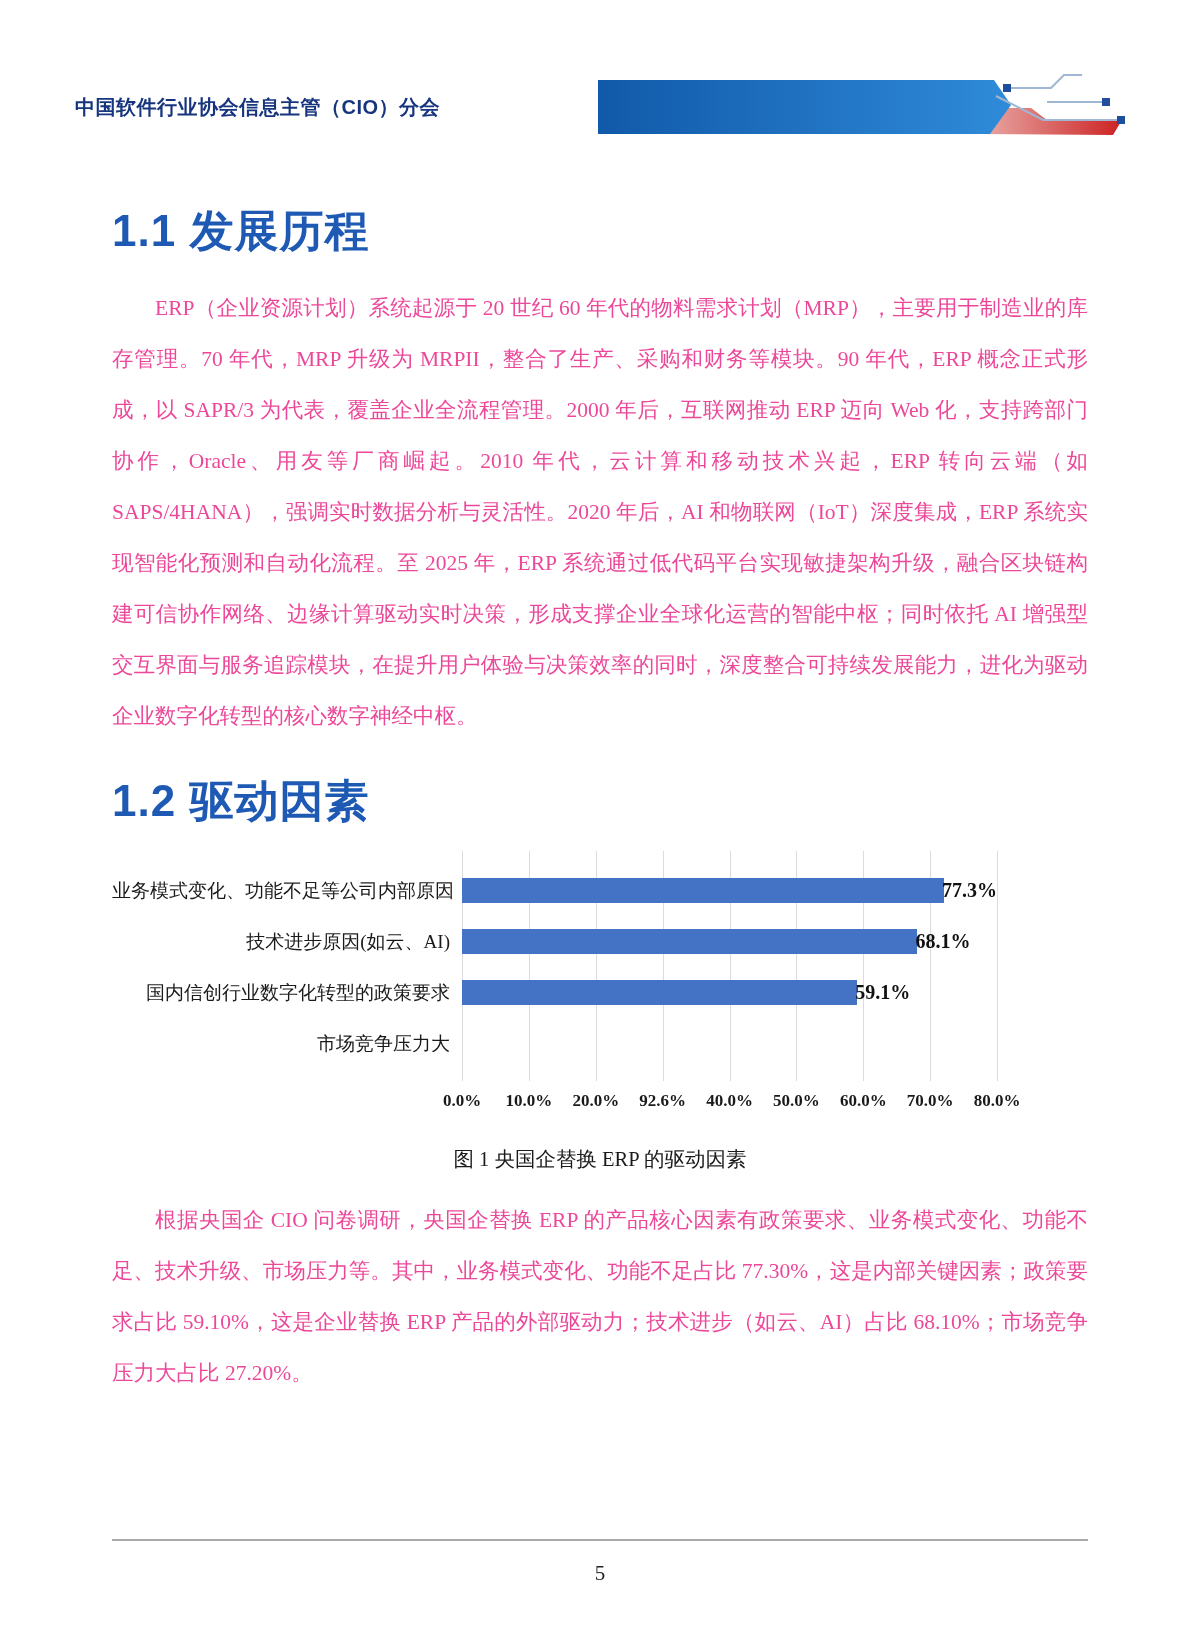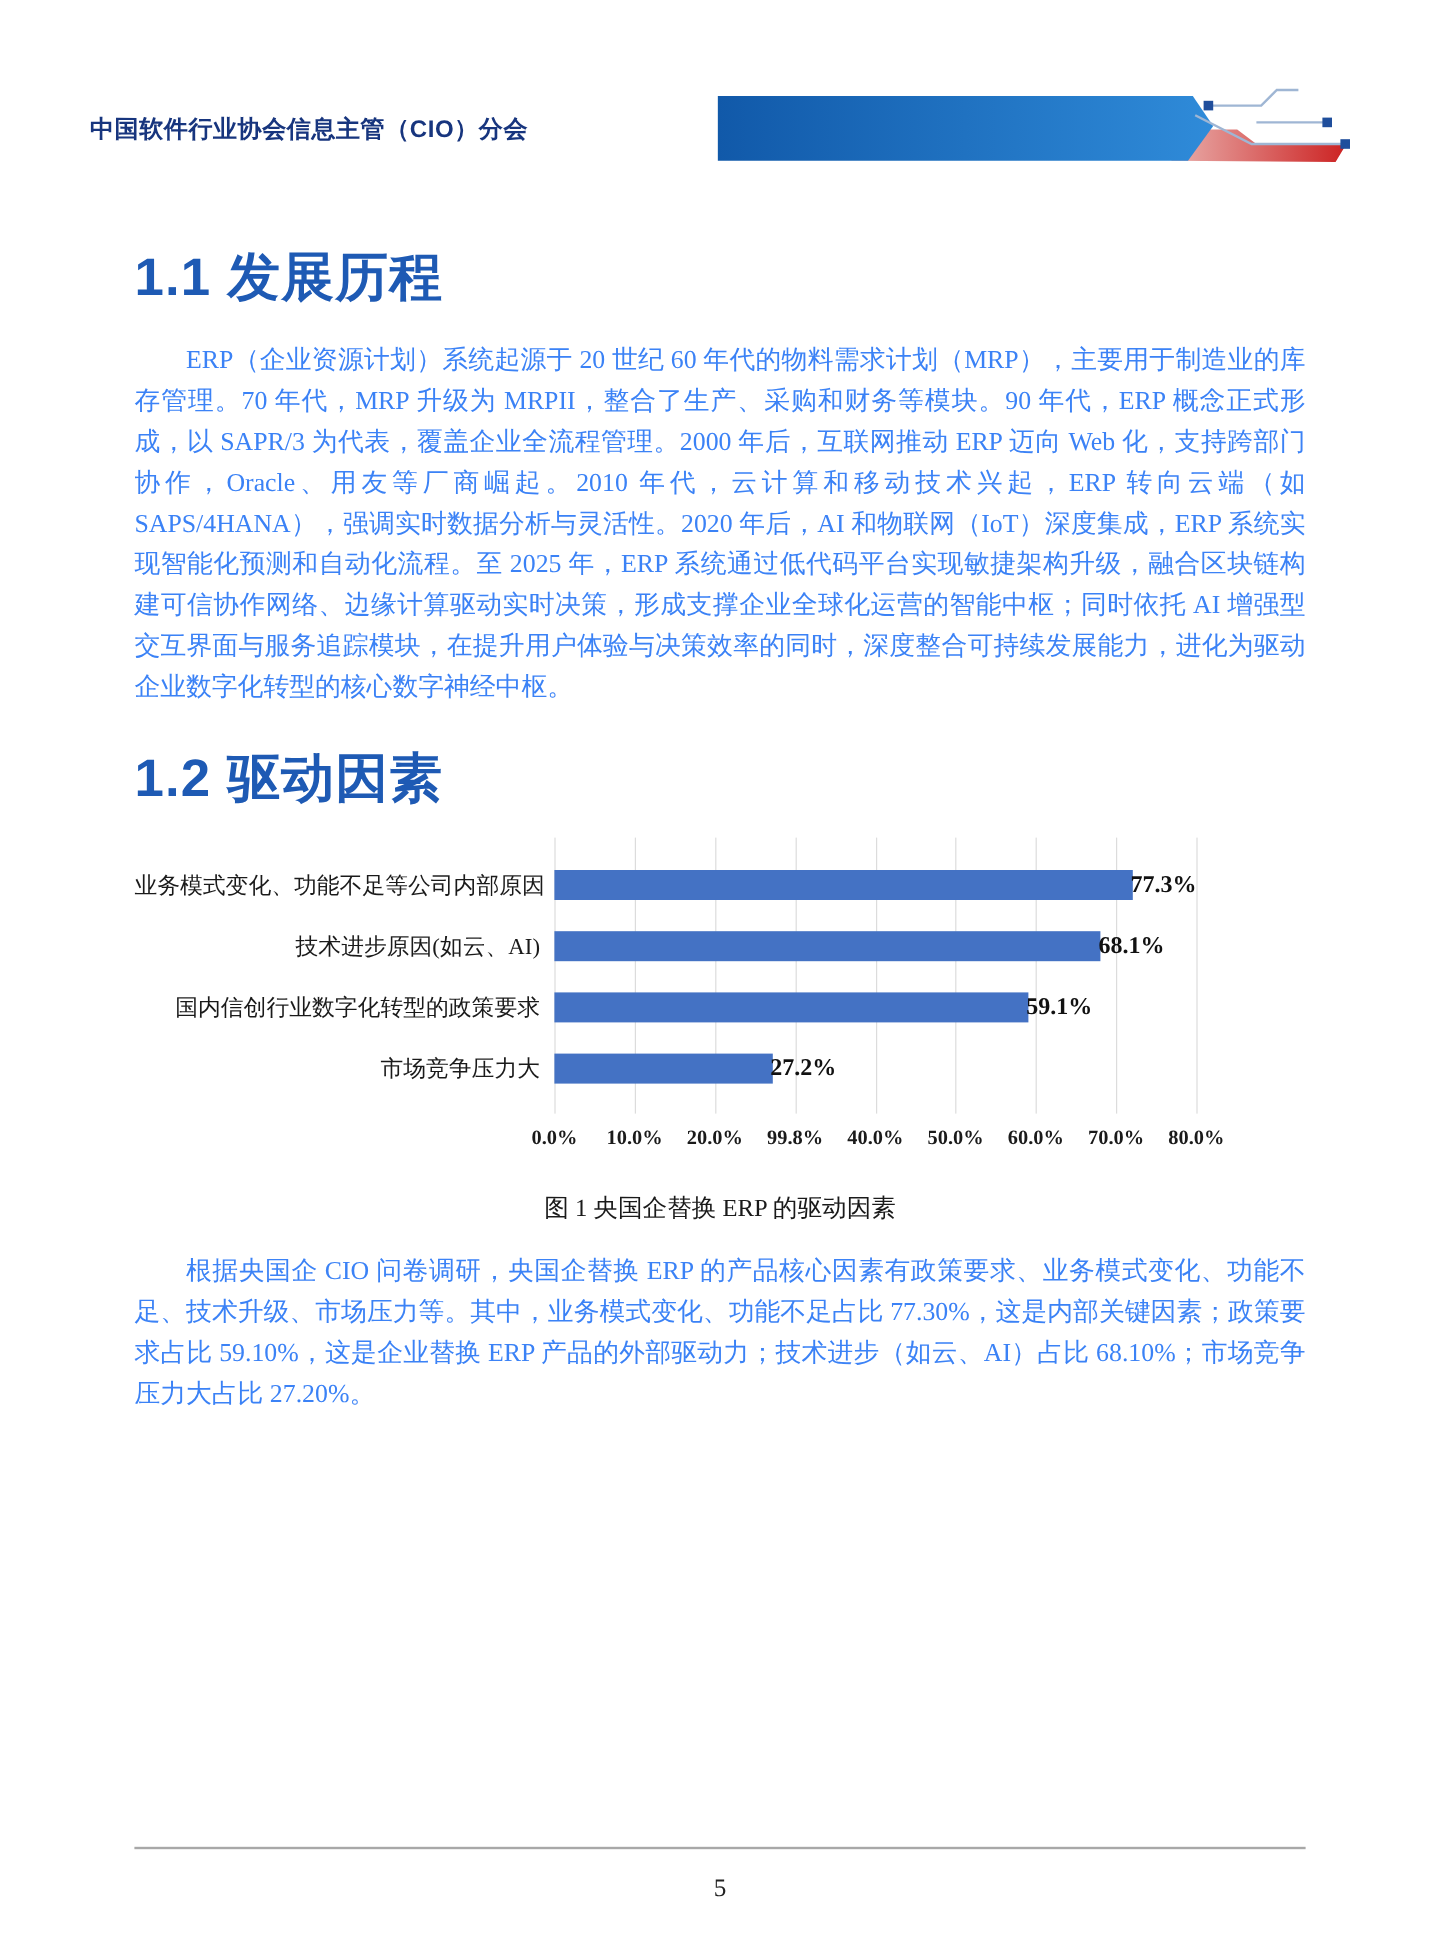--- a/index.html
+++ b/index.html
@@ -35,23 +35,23 @@
   .content { position:absolute; left:112px; top:150px; width:976px; }
   h1.sec {
     font-family:"Liberation Sans","DejaVu Sans",sans-serif;
     font-weight:bold; font-size:44px; color:#1E5AB4;
     letter-spacing:1px;
   }
   .sec-1 { margin-top:52px; }
   .sec-2 { margin-top:30px; }
   p.body {
     margin-top:22px;
-    font-size:21.5px; line-height:34px;
+    font-size:21.5px; line-height:51px;
     text-align:justify; text-indent:2em;
-    color:#3b82f6;
+    color:#ec4899;
   }
 
   
   .chart-fig { margin-top:34px; }
   .chart-title {
     text-align:center; font-weight:bold; font-size:20px; color:#1a1a1a;
     margin-bottom:26px; letter-spacing:0.5px;
   }
   .chart-plot-wrap { position:relative; }
   .chart-gridlines {
@@ -163,32 +163,28 @@
             </div>
             <div class="chart-row">
               <div class="cat-label">国内信创行业数字化转型的政策要求</div>
               <div class="plot">
                 <div class="bar" style="width: 73.875%; background: rgb(68, 114, 196);"></div>
                 <span class="val-label">59.1%</span>
               </div>
             </div>
             <div class="chart-row">
               <div class="cat-label">市场竞争压力大</div>
-              <div class="plot">
-                <div class="bar" style="width: 34%; background: rgb(68, 114, 196);"></div>
-                <span class="val-label">27.2%</span>
-              </div>
             </div>
           </div>
       </div>
       <div class="chart-axis" id="chart-axis">
           <span class="tick" style="left: 0%;">0.0%</span>
           <span class="tick" style="left: 12.5%;">10.0%</span>
           <span class="tick" style="left: 25%;">20.0%</span>
-          <span class="tick" style="left: 37.5%;">99.8%</span>
+          <span class="tick" style="left: 37.5%;">92.6%</span>
           <span class="tick" style="left: 50%;">40.0%</span>
           <span class="tick" style="left: 62.5%;">50.0%</span>
           <span class="tick" style="left: 75%;">60.0%</span>
           <span class="tick" style="left: 87.5%;">70.0%</span>
           <span class="tick" style="left: 100%;">80.0%</span>
         </div>
     </figure>
 
     <div class="fig-caption">图 1 央国企替换 ERP 的驱动因素</div>
 

